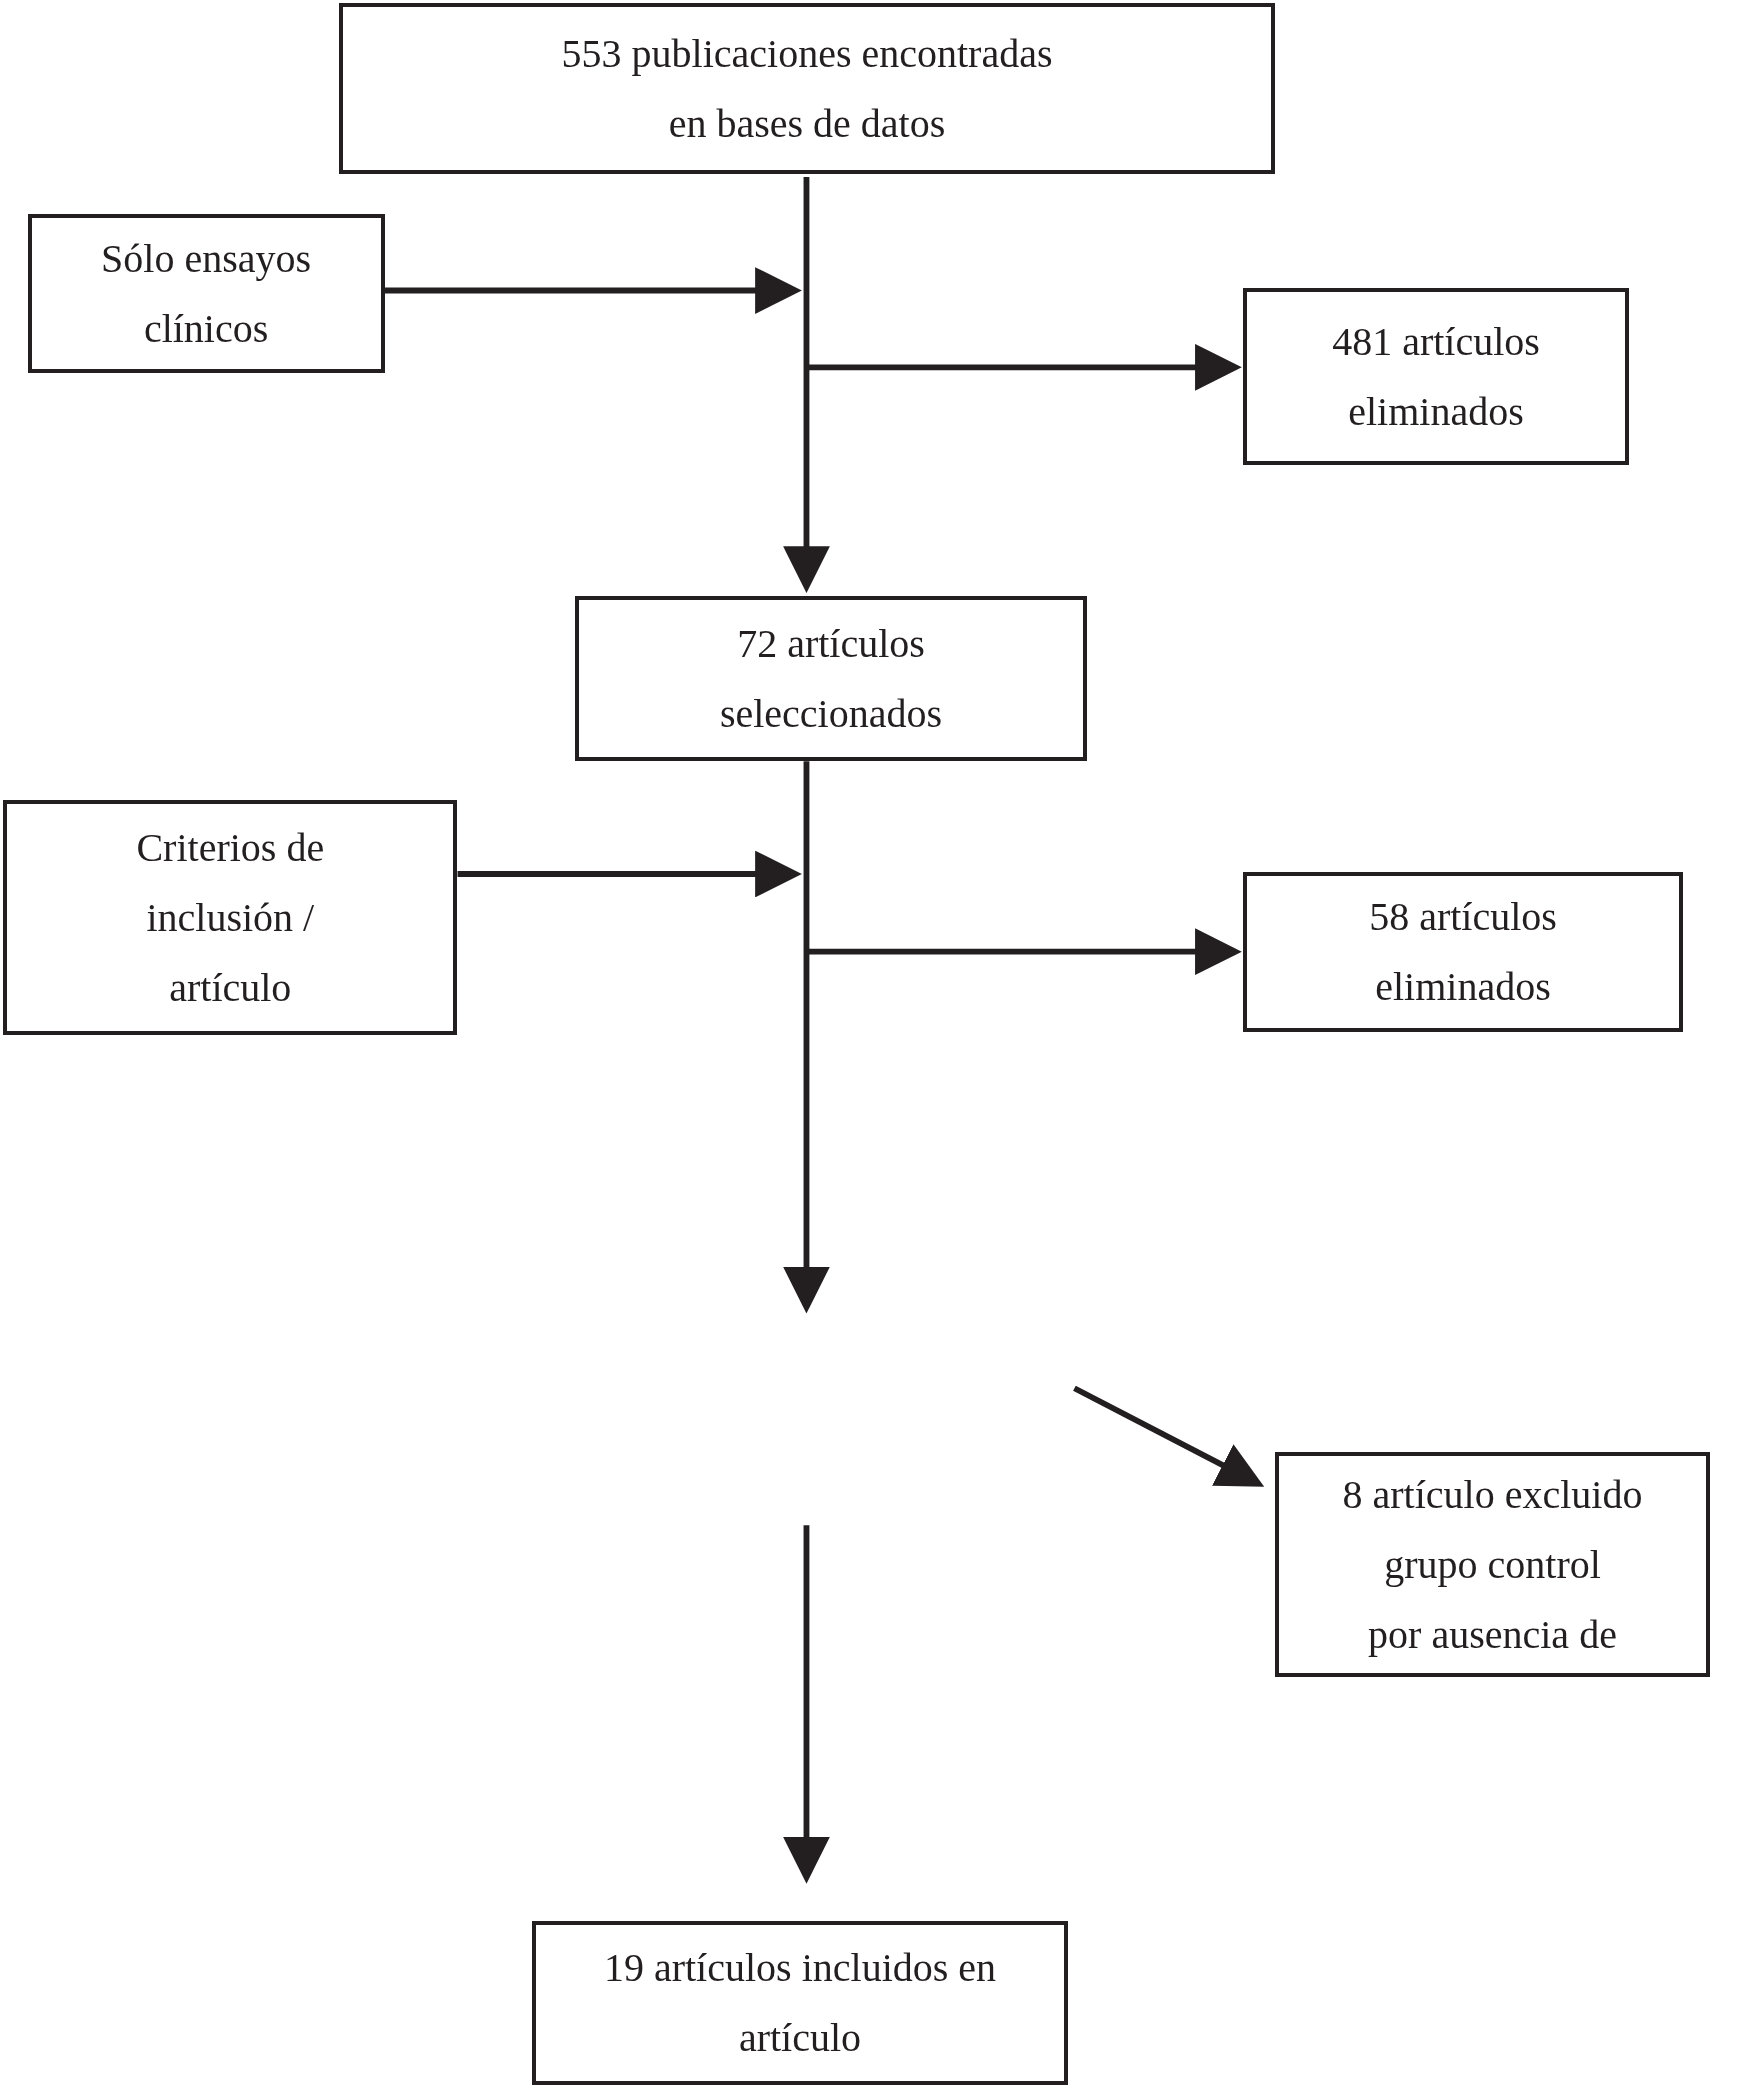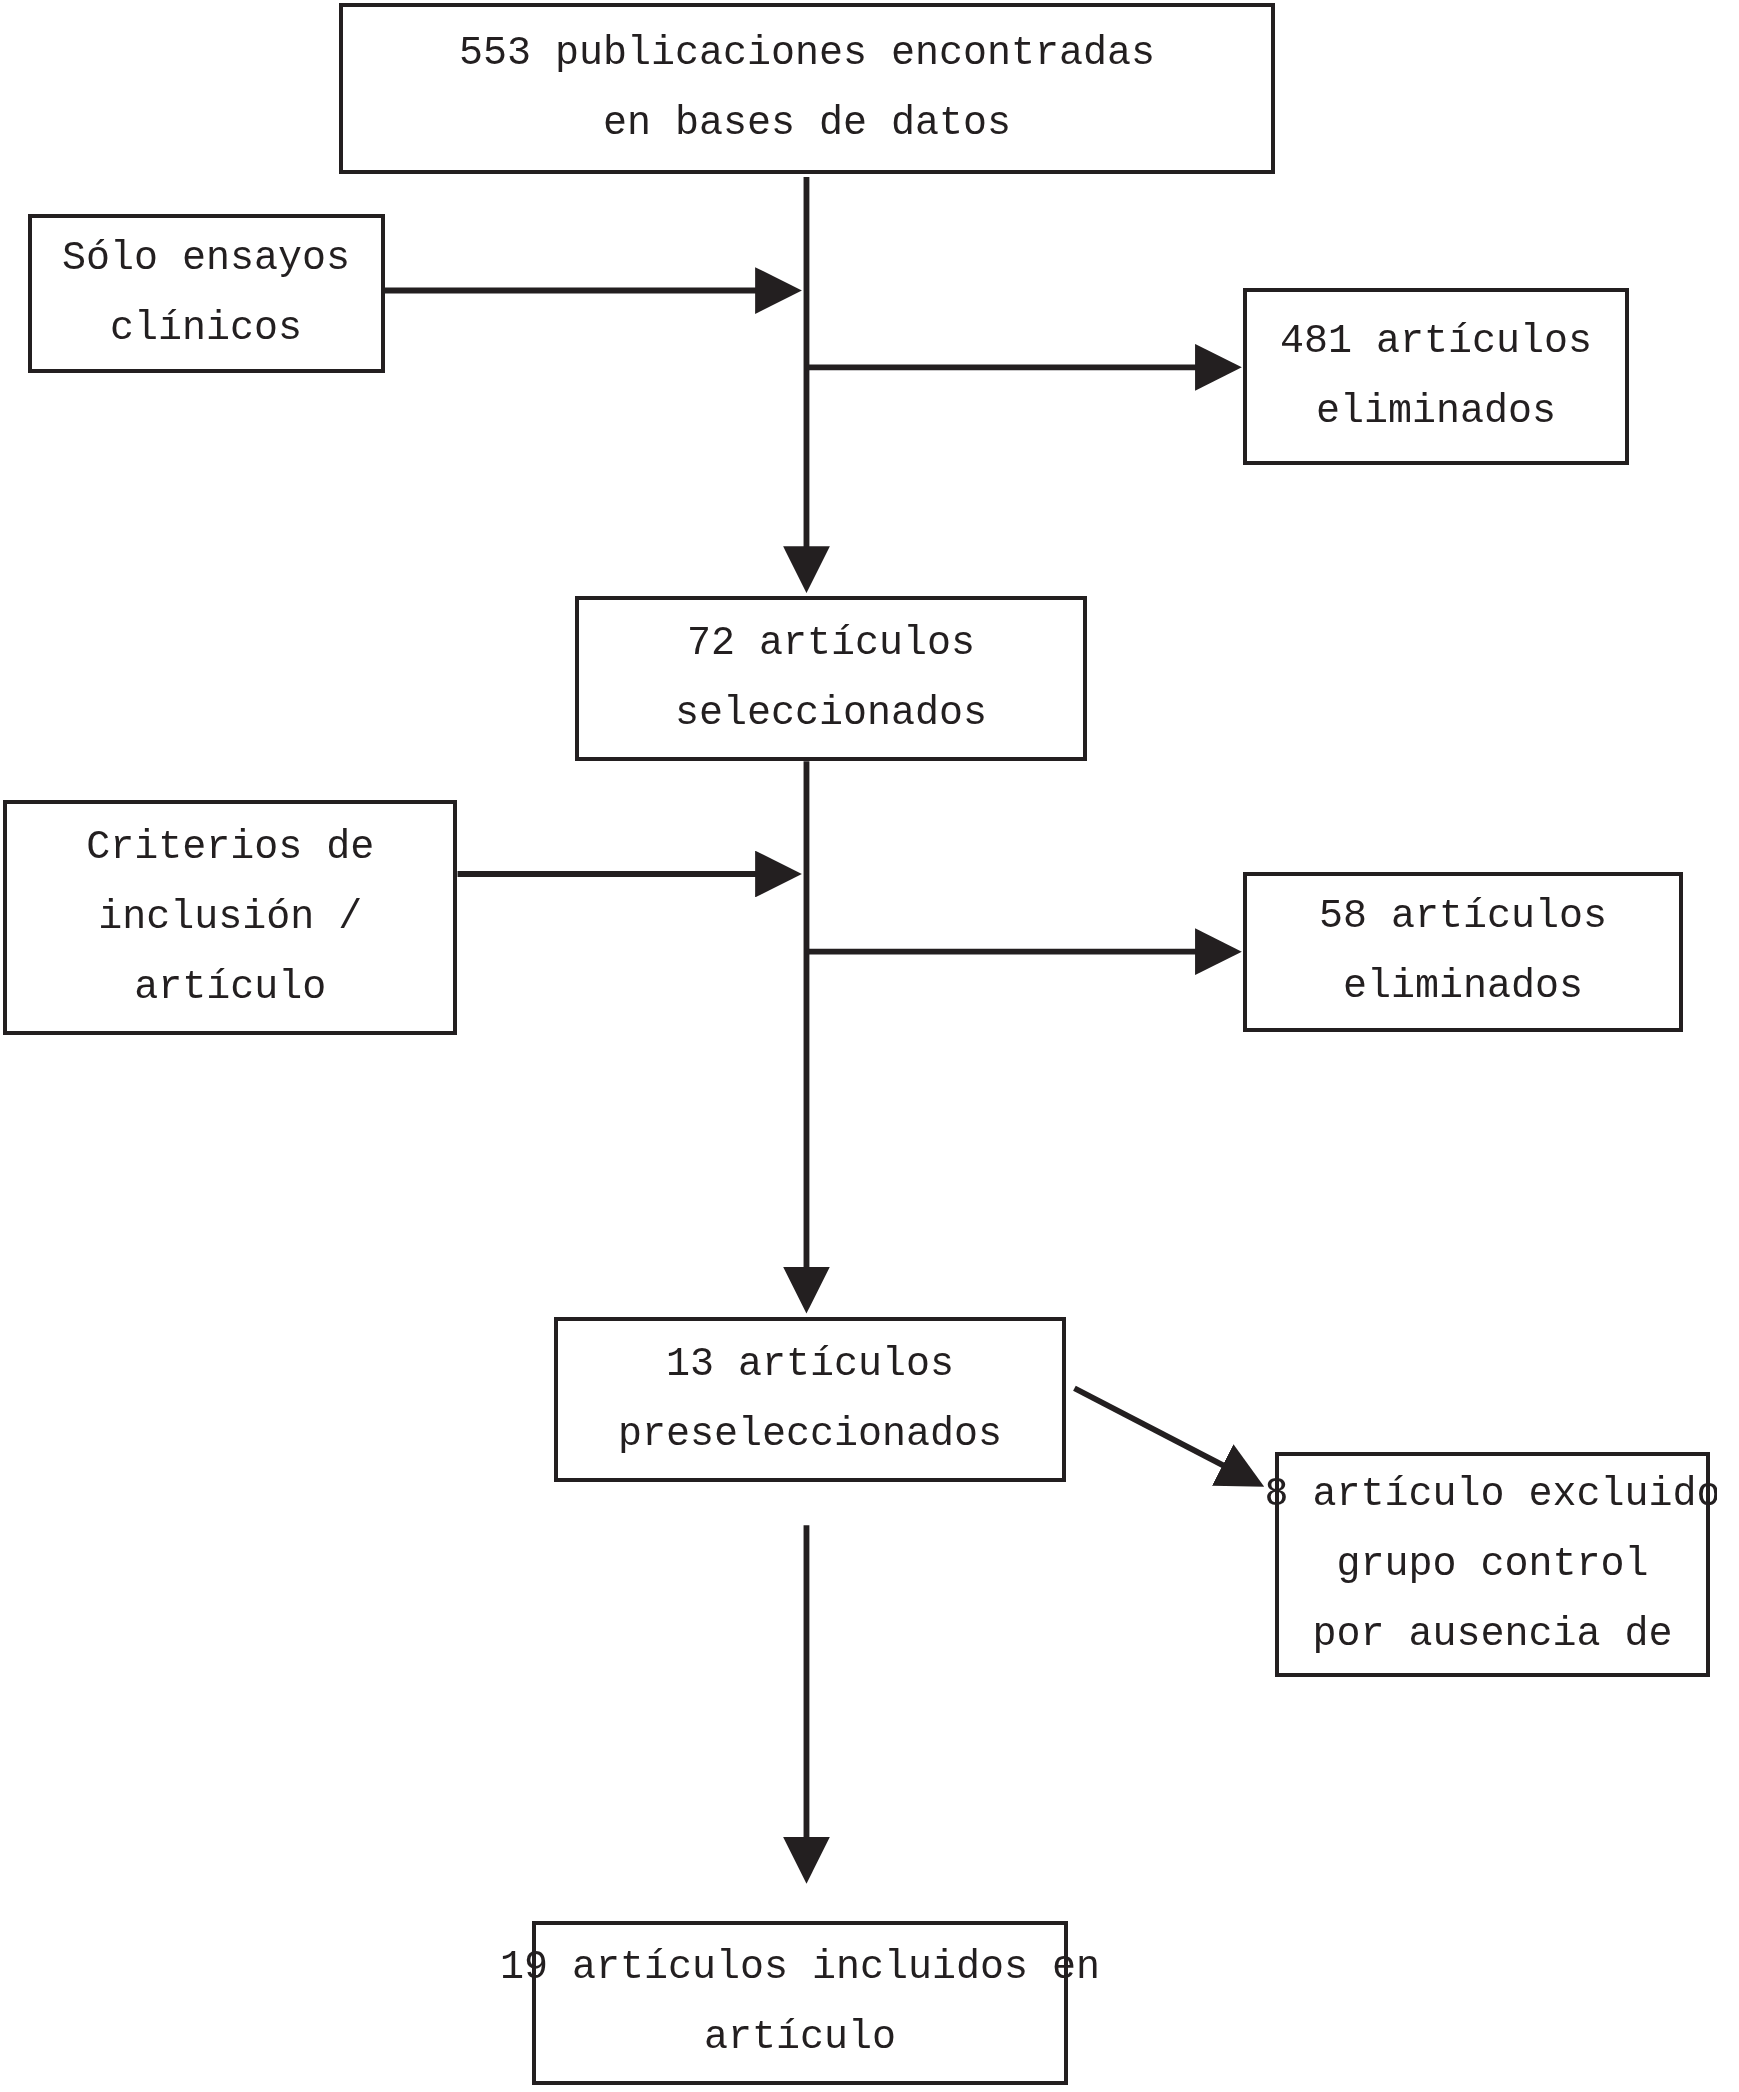--- a/index.html
+++ b/index.html
@@ -9,21 +9,21 @@
   html,body{
     margin:0;
     padding:0;
     background:var(--bg);
   }
   .canvas{
     position:relative;
     width:1717px;
     height:2092px;
     background:var(--bg);
-    font-family:Liberation Mono, monospace;
+    font-family:Liberation Serif, serif;
     color:var(--ink);
     overflow:hidden;
   }
   .connectors{
     position:absolute;
     left:0; top:0;
     width:1739px;
     height:2092px;
     pointer-events:none;
   }
@@ -99,24 +99,20 @@
     <div class="line">Criterios de</div>
     <div class="line">inclusión /</div>
     <div class="line">artículo</div>
   </div>
 
   <div class="box" style="left:1243px;top:872px;width:440px;height:160px">
     <div class="line">58 artículos</div>
     <div class="line">eliminados</div>
   </div>
 
-  <div class="box" style="left:554px;top:1317px;width:512px;height:165px">
-    <div class="line">13 artículos</div>
-    <div class="line">preseleccionados</div>
-  </div>
 
   <div class="box" style="left:1275px;top:1452px;width:435px;height:225px">
     <div class="line">8 artículo excluido</div>
     <div class="line">grupo control</div>
     <div class="line">por ausencia de</div>
   </div>
 
   <div class="box" style="left:532px;top:1921px;width:536px;height:164px">
     <div class="line">19 artículos incluidos en</div>
     <div class="line">artículo</div>

